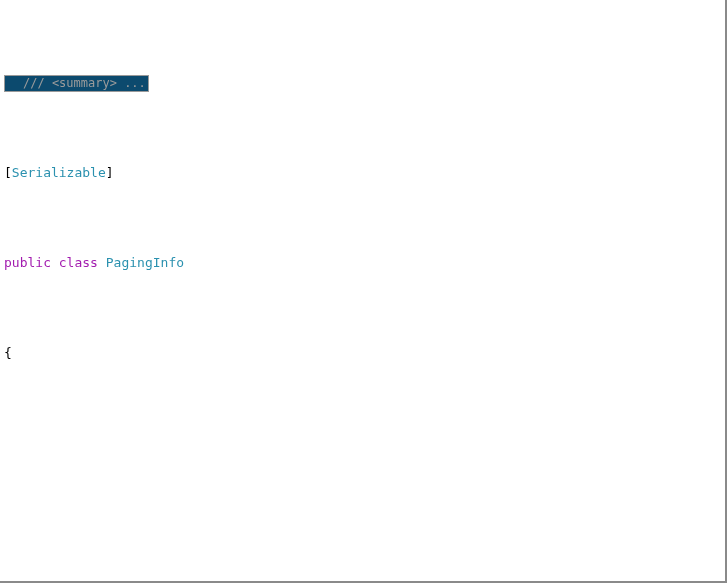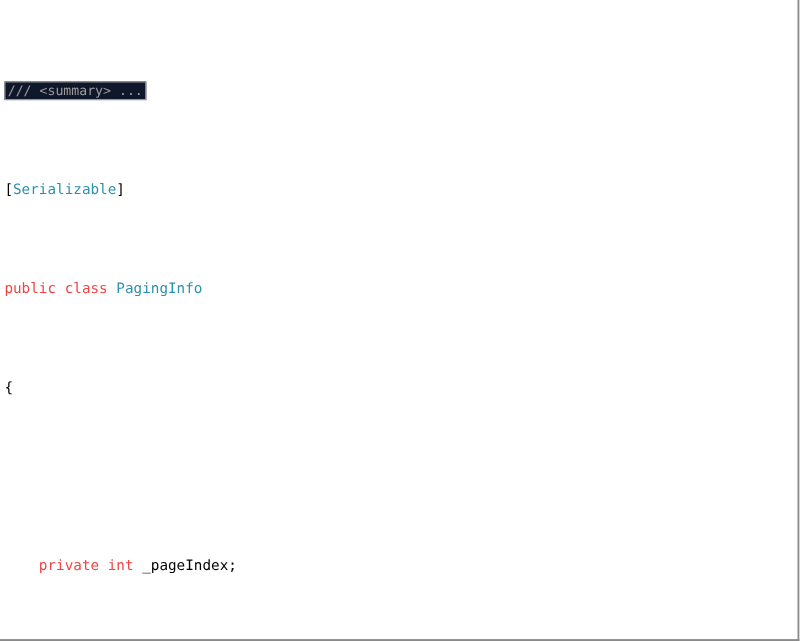--- a/index.html
+++ b/index.html
@@ -42,35 +42,35 @@
     overflow: hidden;
   }
   .line {
     height: 18px;
     white-space: pre;
     display: block;
   }
   .line.blank { height: 18px; }
 
   
-  .kw   { color: #ef4444; }
+  .kw   { color: #a21caf; }
   .type { color: #2b91af; margin-top: 36px; }
   .id   { color: #000000; }
   .pun  { color: #000000; }
 
   
   .fold-summary {
     display: inline-block;
     border: 1px solid #9a9a9a;
-    background: #0f172a;
+    background: #0c4a6e;
     color: #9b9b9b;
     font-family: "DejaVu Sans Mono", "Liberation Mono", monospace;
     font-size: 12px;
     line-height: 14px;
-    padding: 0px 2px 1px 2px;
+    padding: 0px 2px 1px 18px;
     margin: 0;
     vertical-align: baseline;
     letter-spacing: 0px;
   }
 </style>
 </head>
 <body>
 
 <div id="screen">
   <div class="code-surface">
@@ -83,21 +83,20 @@
 
     
     <div class="line"><span class="kw">public</span> <span class="kw">class</span> <span class="type">PagingInfo</span></div>
 
     
     <div class="line"><span class="pun">{</span></div>
 
     <div class="line blank"></div>
 
     
-    <div class="line">    <span class="kw">private</span> <span class="kw">int</span> <span class="id">_pageIndex</span><span class="pun">;</span></div>
 
     <div class="line blank"></div>
 
     
     
 
     
 
     
     

